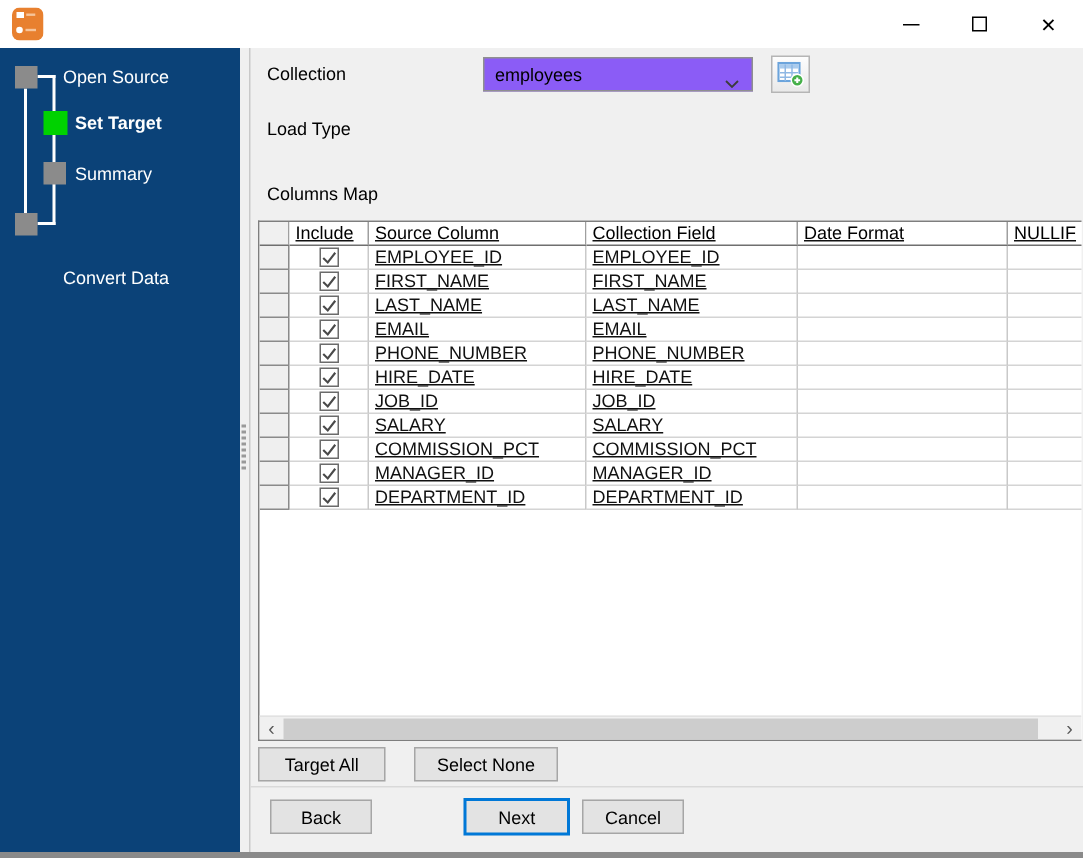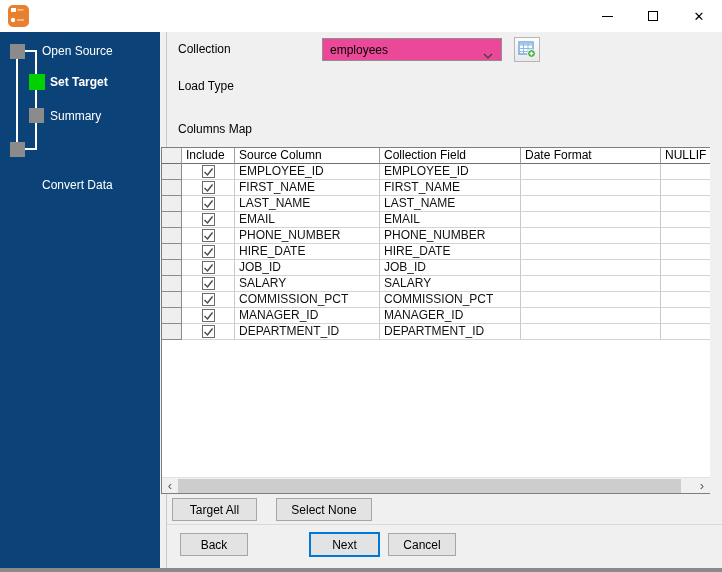--- a/index.html
+++ b/index.html
@@ -29,29 +29,29 @@
   .step-label.active { font-weight:bold; }
 
   
   .main-bg { position:absolute; left:160px; top:32px; width:562px; height:536px; background:#f0f0f0; }
   .splitter-line { position:absolute; left:166px; top:32px; width:1px; height:536px; background:#c9c9c9; }
   .grip { position:absolute; left:161px; top:283px; display:flex; flex-direction:column; gap:2px; width:4px; }
   .grip i { width:3px; height:2px; background:#9a9a9a; display:block; }
 
   
   .form-label { position:absolute; left:178px; height:15px; line-height:15px; color:#000; }
-  .combo { position:absolute; left:322px; width:180px; height:23px; background:#ec4899; border:1px solid #8f8f8f;
+  .combo { position:absolute; left:322px; width:180px; height:23px; background:#8b5cf6; border:1px solid #8f8f8f;
            display:flex; align-items:center; padding:0 24px 0 7px; color:#000; }
   .combo .chev { position:absolute; right:8px; top:9px; }
   .icon-btn { position:absolute; left:514px; top:37px; width:26px; height:25px; background:linear-gradient(#fdfdfd,#e9e9e9);
               border:1px solid #b5b5b5; display:flex; align-items:center; justify-content:center; }
 
   
-  .grid { position:absolute; left:161px; top:147px; width:549px; height:347px; background:#ffffff;
-          border:1px solid #7e7e7e; border-right:none; overflow:hidden; }
+  .grid { position:absolute; left:172px; top:147px; width:549px; height:347px; background:#ffffff;
+          border:1px solid #7e7e7e; border-right:none; overflow:hidden;text-decoration:underline; }
   .grow { display:flex; height:16px; width:640px; }
   .cell { height:16px; border-right:1px solid #c9c9c9; border-bottom:1px solid #d4d4d4;
           line-height:15px; padding-left:4px; overflow:hidden; white-space:nowrap; }
   .c-handle { width:20px; background:#efefef; border-right:1px solid #8a8a8a; border-bottom:1px solid #8a8a8a; padding:0; }
   .c-inc { width:53px; display:flex; align-items:center; justify-content:center; padding:0; }
   .c-src { width:145px; }
   .c-fld { width:141px; }
   .c-dfmt { width:140px; }
   .c-nul { width:140px; border-right:none; }
   .grow.header .cell { background:#ffffff; border-bottom:1px solid #6f6f6f; border-right:1px solid #9f9f9f; color:#000; }

